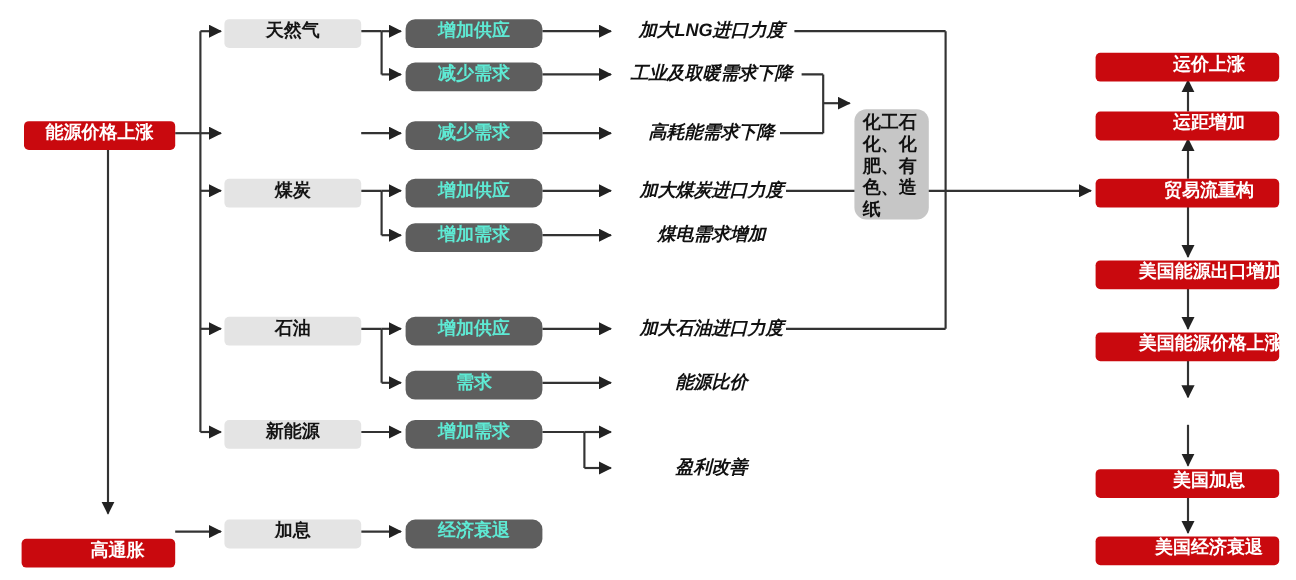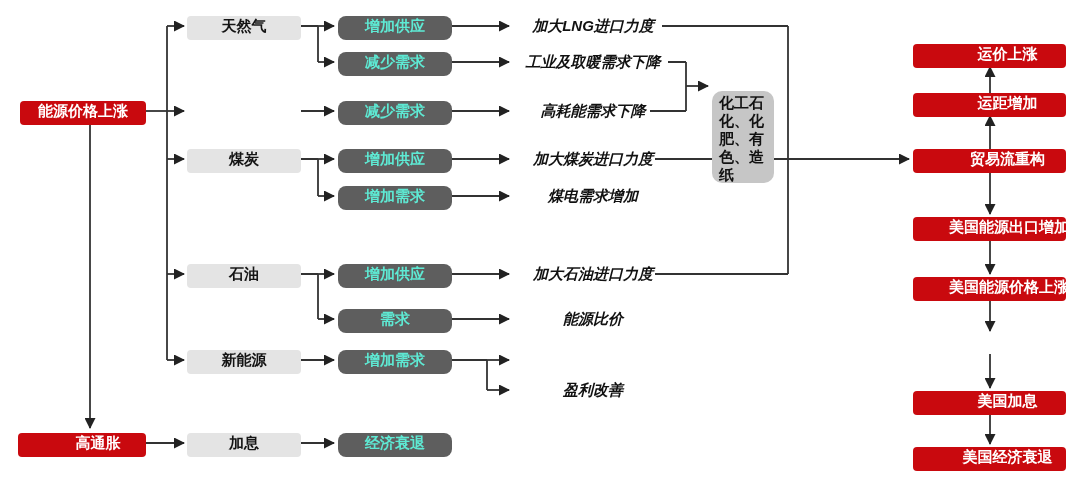--- a/index.html
+++ b/index.html
@@ -15,21 +15,21 @@
     position:absolute;box-sizing:border-box;
     height:24px;line-height:20px;
     font-size:15px;font-weight:bold;text-align:center;
     white-space:nowrap;
   }
   .red{
     background:var(--red,#c9090e);color:#ffffff;
     border-radius:4px;
   }
   .root{left:20px;top:101px;width:126px;}
-  .inflation{left:18px;top:433px;width:128px;padding-left:32px;}
+  .inflation{left:18px;top:449px;width:128px;padding-left:32px;}
   .cat{
     left:187px;width:114px;
     background:var(--lightgray,#e4e4e4);color:#141414;
     border-radius:4px;
   }
   .act{
     left:338px;width:114px;
     background:var(--darkgray,#5e5e5e);color:#5eead4;
     border-radius:8px;
   }

